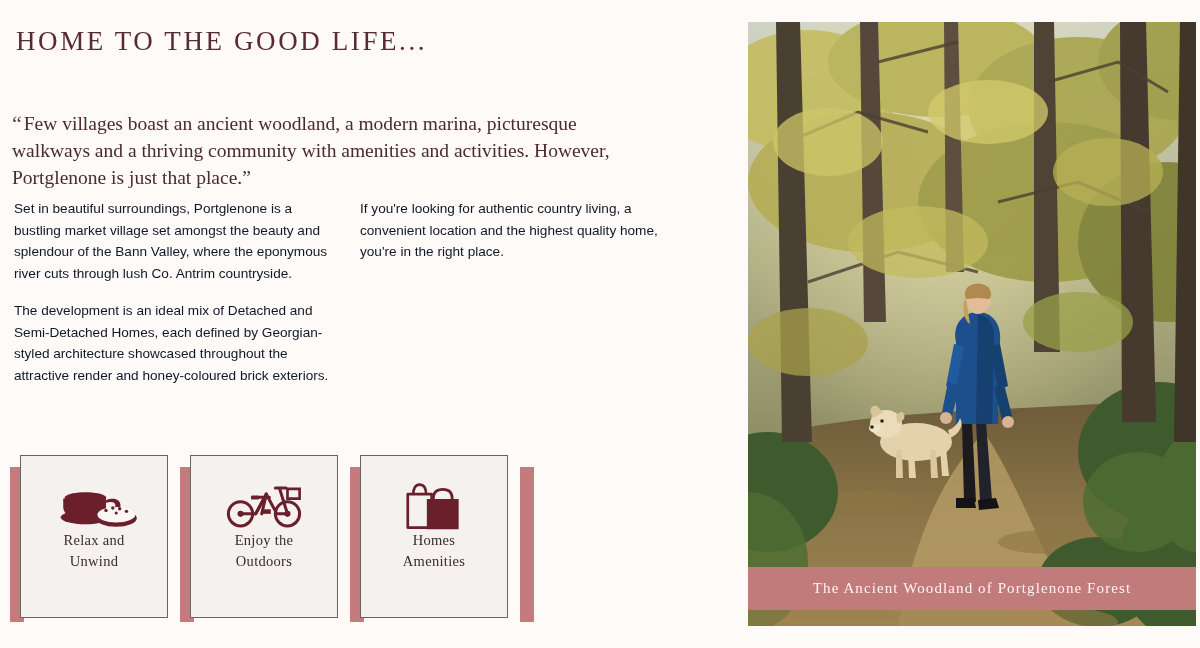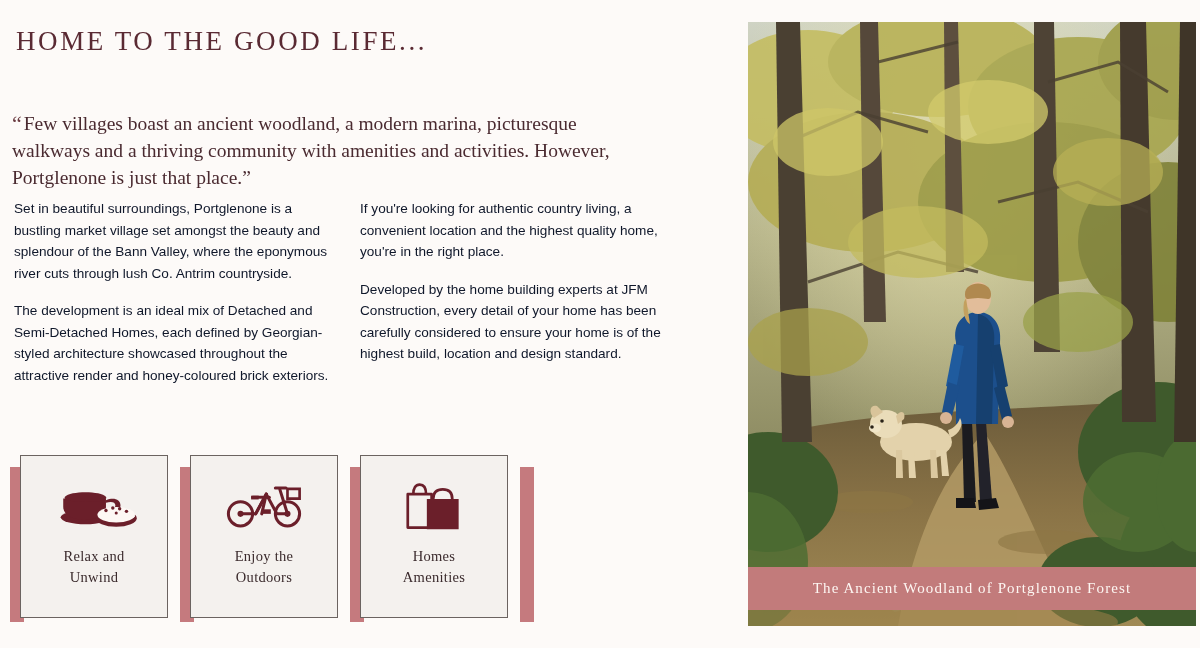--- a/index.html
+++ b/index.html
@@ -57,21 +57,21 @@
     background:#f4f1ee;
     border:1px solid #6b6360;
     box-sizing:border-box;
     display:flex;flex-direction:column;align-items:center;
   }
   .card-icon{
     margin-top:22px;height:52px;display:flex;align-items:center;justify-content:center;
   }
   .card-icon svg{display:block;}
   .card-label{
-    margin-top:16px;text-align:center;
+    text-align:center;
     font-family:"Liberation Serif", serif;
     font-size:14.5px;line-height:21px;color:#3a2a2c;
     letter-spacing:.3px;
   }
 
   
   .photo{
     position:absolute;left:748px;top:22px;width:448px;height:604px;
     overflow:hidden;
   }
@@ -98,21 +98,20 @@
       <span class="qmark">“</span><span class="qbody">Few villages boast an ancient woodland, a modern marina, picturesque walkways and a thriving community with amenities and activities. However, Portglenone is just that place.”</span>
     </div>
 
     <div class="cols">
       <div class="col c1">
         <p>Set in beautiful surroundings, Portglenone is a bustling market village set amongst the beauty and splendour of the Bann Valley, where the eponymous river cuts through lush Co. Antrim countryside.</p>
         <p>The development is an ideal mix of Detached and Semi-Detached Homes, each defined by Georgian-styled architecture showcased throughout the attractive render and honey-coloured brick exteriors.</p>
       </div>
       <div class="col c2">
         <p>If you're looking for authentic country living, a convenient location and the highest quality home, you're in the right place.</p>
-        <p>Developed by the home building experts at JFM Construction, every detail of your home has been carefully considered to ensure your home is of the highest build, location and design standard.</p>
       </div>
     </div>
 
     <div class="cards">
 
       <div class="card-wrap" style="left:10px;">
         <div class="card-bar"></div>
         <div class="card">
           <div class="card-icon">
             <svg viewBox="0 0 100 62" width="86" height="53">

